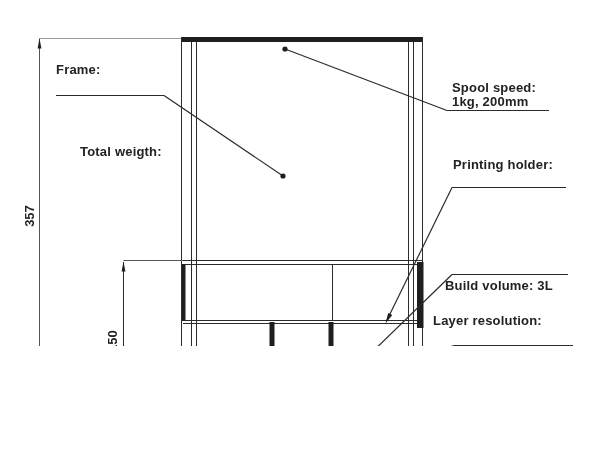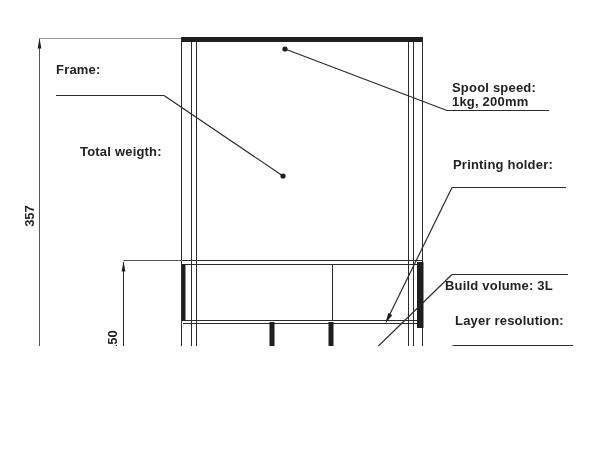--- a/index.html
+++ b/index.html
@@ -115,21 +115,21 @@
   </div>
 
   <div class="note" style="left:453px;top:158px;">
     <div>Printing holder:</div>
   </div>
 
   <div class="note" style="left:445px;top:259px;margin-top:20px;">
     <div>Build volume: 3L</div>
   </div>
 
-  <div class="note" style="left:455px;top:314px;">
+  <div class="note" style="left:433px;top:314px;">
     <div>Layer resolution:</div>
   </div>
 
   <div class="dim-label vertical" style="left:10px;top:209px;">357</div>
 
   <div class="dim-label vertical" style="left:93px;top:334px;">150</div>
 
   <div class="dim-label horizontal" style="left:283px;top:441px;">222</div>
 
 </div>

